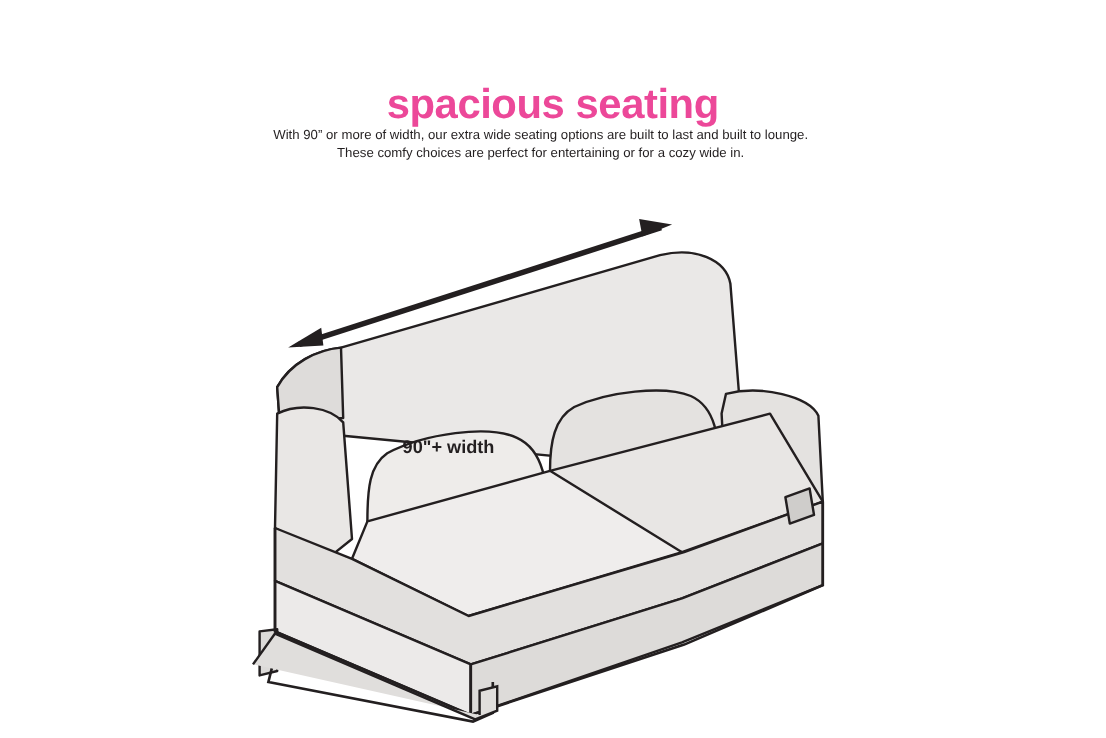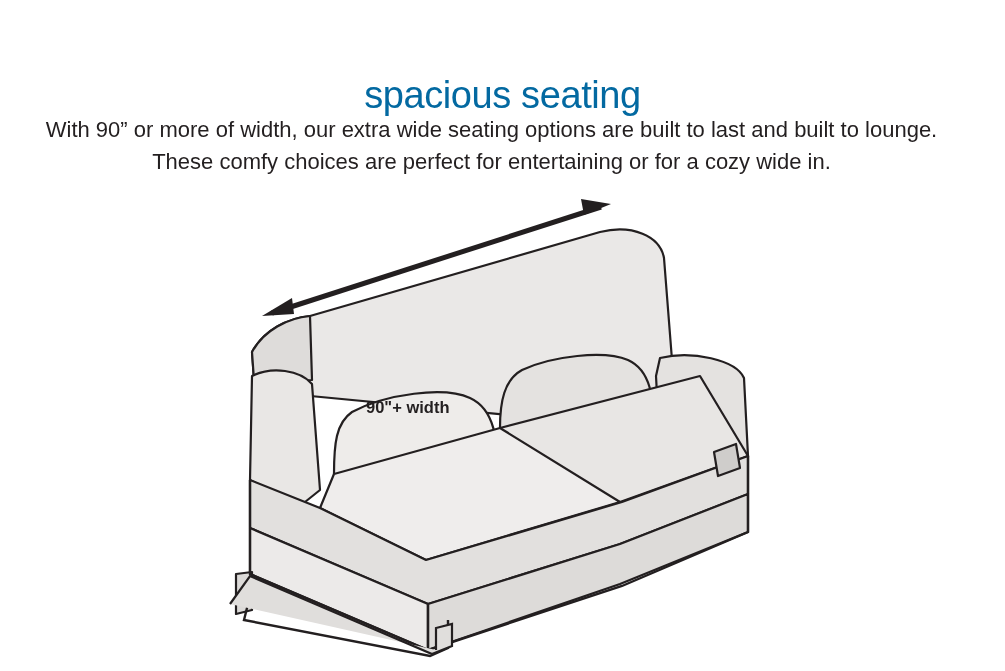--- a/index.html
+++ b/index.html
@@ -20,32 +20,32 @@
     height: 671px;
     background: #ffffff;
   }
   .headline {
     position: absolute;
     top: 50px;
     left: 0;
     width: 1005px;
     text-align: center;
     font-size: 38px;
-    font-weight: normal;
+    font-weight: bold;
     letter-spacing: -0.4px;
-    color: #0369a1;
+    color: #ec4899;
     line-height: 1.1;
   }
   .subcopy {
     position: absolute;
     top: 114px;
     left: 0;
     width: 983px;
     text-align: center;
-    font-size: 22px;
+    font-size: 12px;
     font-weight: normal;
     color: #231f20;
     line-height: 1.45;
   }
   .subcopy .line {
     display: block;
   }
   .illustration {
     position: absolute;
     top: 180px;

